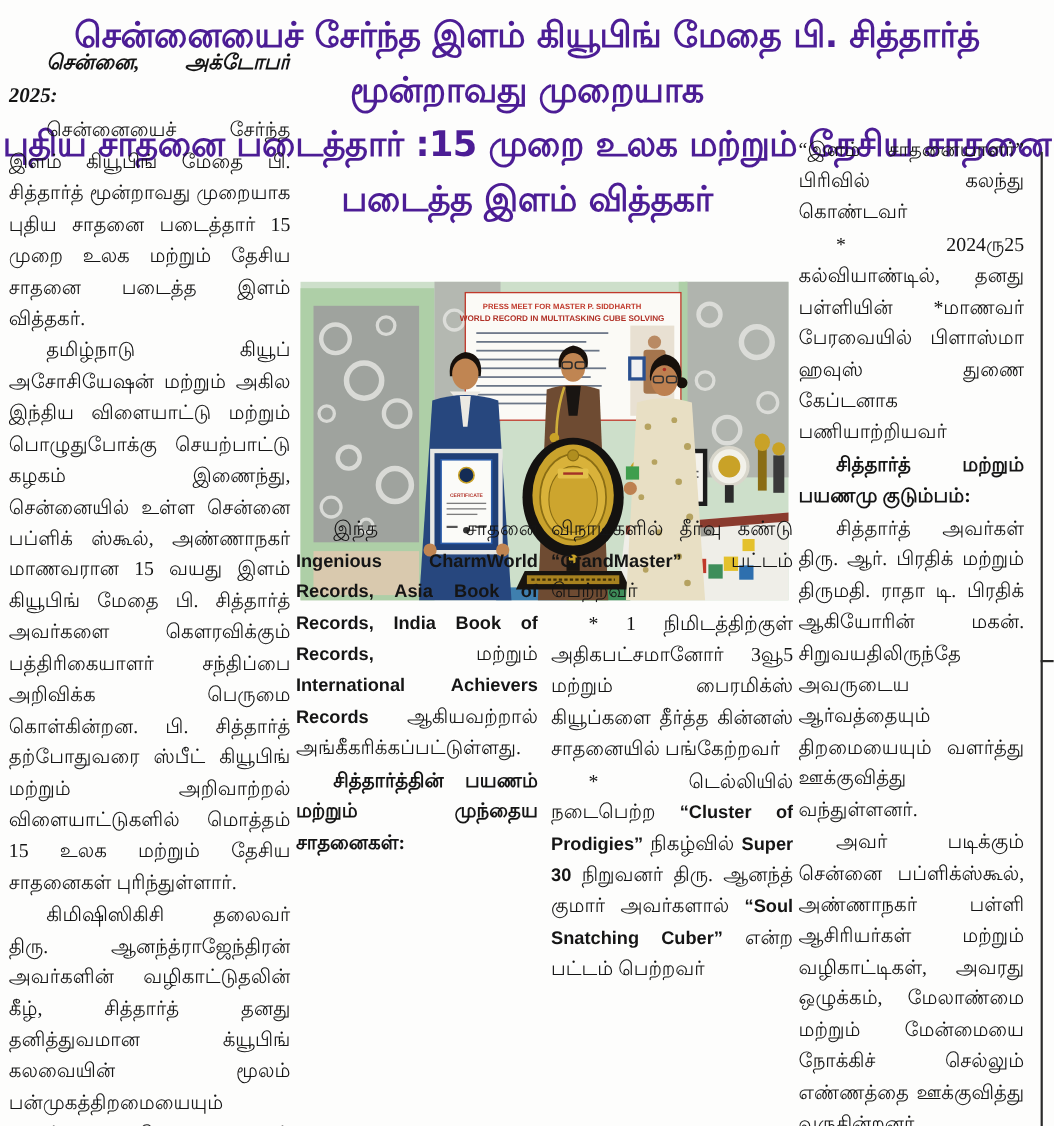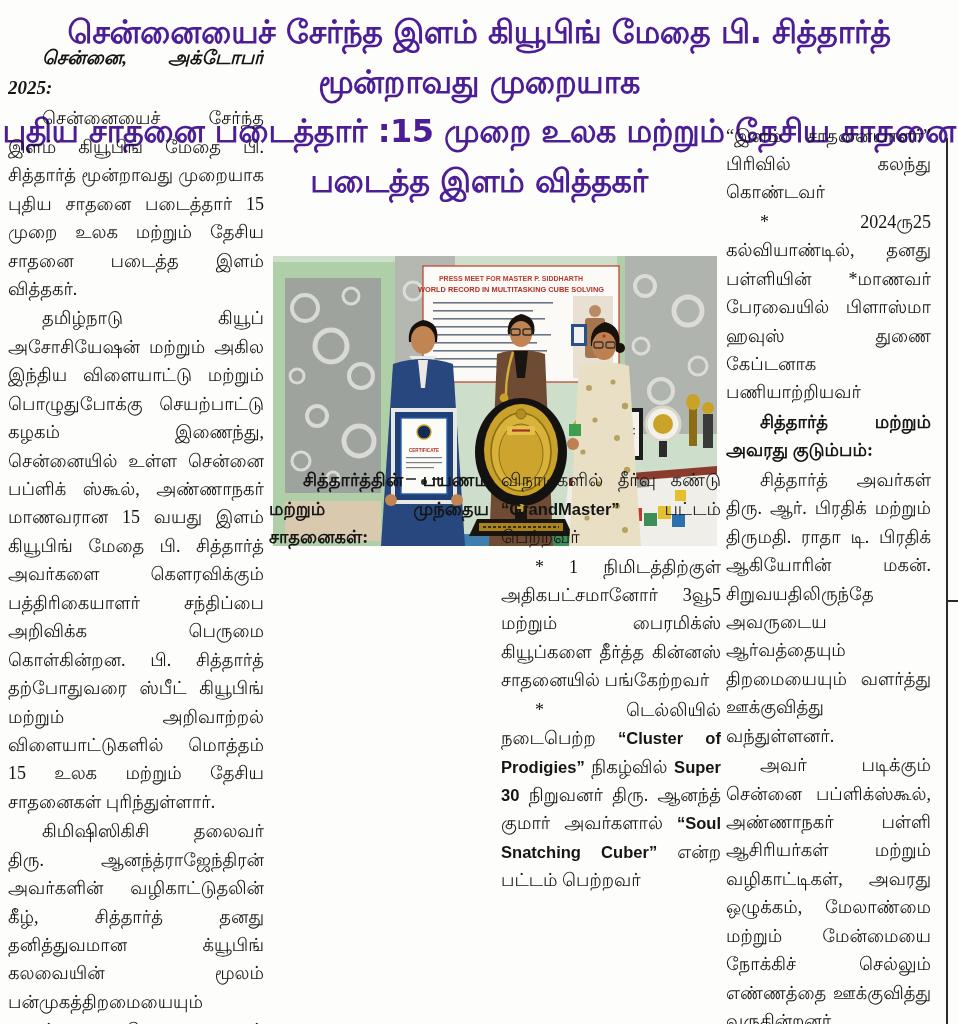--- a/index.html
+++ b/index.html
@@ -246,34 +246,35 @@
                 <circle cx="314" cy="262" r="2.6"></circle>
               <circle cx="352" cy="274" r="3"></circle>
             </g>
             <rect x="296" y="168" width="12" height="12" fill="#3f9e4d"></rect>
             <circle cx="300" cy="188" r="6" fill="#bd8050"></circle>
           </g>
         </svg>
       </figure>
       <div class="mid-cols">
         <div class="col">
+            <p><span>இந்த சாதனை </span><span class="lat">Ingenious CharmWorld Records, Asia Book of Records, India Book of Records,</span><span> மற்றும் </span><span class="lat">International Achievers Records</span><span> ஆகியவற்றால் அங்கீகரிக்கப்பட்டுள்ளது.</span></p>
             <p class="bold"><span>சித்தார்த்தின் பயணம் மற்றும் முந்தைய சாதனைகள்:</span></p>
           </div>
         <div class="col">
             <p class="noindent"><span>விநாடிகளில் தீர்வு கண்டு </span><span class="lat">“GrandMaster”</span><span> பட்டம் பெற்றவர்</span></p>
             <p><span>* 1 நிமிடத்திற்குள் அதிகபட்சமானோர் 3வூ5 மற்றும் பைரமிக்ஸ் கியூப்களை தீர்த்த கின்னஸ் சாதனையில் பங்கேற்றவர்</span></p>
             <p><span>* டெல்லியில் நடைபெற்ற </span><span class="lat">“Cluster of Prodigies”</span><span> நிகழ்வில் </span><span class="lat">Super 30</span><span> நிறுவனர் திரு. ஆனந்த் குமார் அவர்களால் </span><span class="lat">“Soul Snatching Cuber”</span><span> என்ற பட்டம் பெற்றவர்</span></p>
           </div>
       </div>
     </div>
 
     <div class="col c4">
         <p class="noindent"><span>“இளம் சாதனையாளர்” பிரிவில் கலந்து கொண்டவர்</span></p>
         <p><span>* 2024ரு25 கல்வியாண்டில், தனது பள்ளியின் *மாணவர் பேரவையில் பிளாஸ்மா ஹவுஸ் துணை கேப்டனாக பணியாற்றியவர்</span></p>
-        <p class="bold"><span>சித்தார்த் மற்றும் அவரது குடும்பம்:</span></p>
+        <p class="bold"><span>சித்தார்த் மற்றும் பயணமு குடும்பம்:</span></p>
         <p><span>சித்தார்த் அவர்கள் திரு. ஆர். பிரதிக் மற்றும் திருமதி. ராதா டி. பிரதிக் ஆகியோரின் மகன். சிறுவயதிலிருந்தே அவருடைய ஆர்வத்தையும் திறமையையும் வளர்த்து ஊக்குவித்து வந்துள்ளனர்.</span></p>
         <p><span>அவர் படிக்கும் சென்னை பப்ளிக்ஸ்கூல், அண்ணாநகர் பள்ளி ஆசிரியர்கள் மற்றும் வழிகாட்டிகள், அவரது ஒழுக்கம், மேலாண்மை மற்றும் மேன்மையை நோக்கிச் செல்லும் எண்ணத்தை ஊக்குவித்து வருகின்றனர்.</span></p>
       </div>
 
   </div>
 
   <div class="right-rule"></div>
   <div class="right-stub"></div>
 
 </div>

